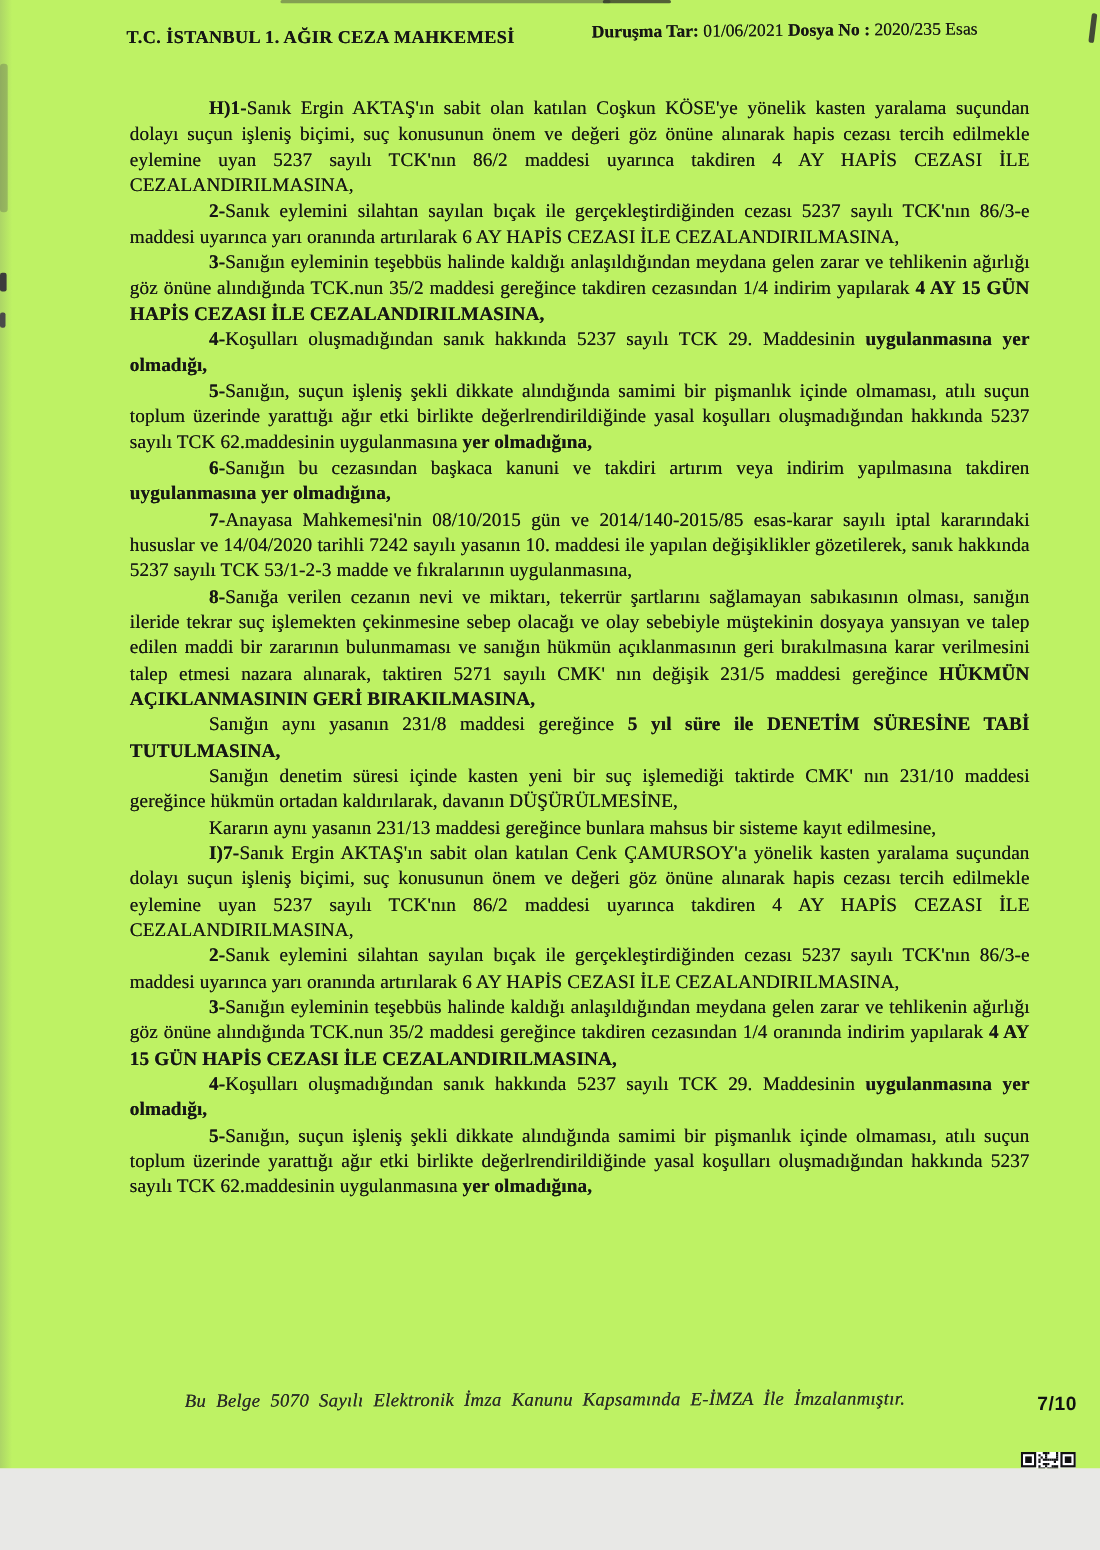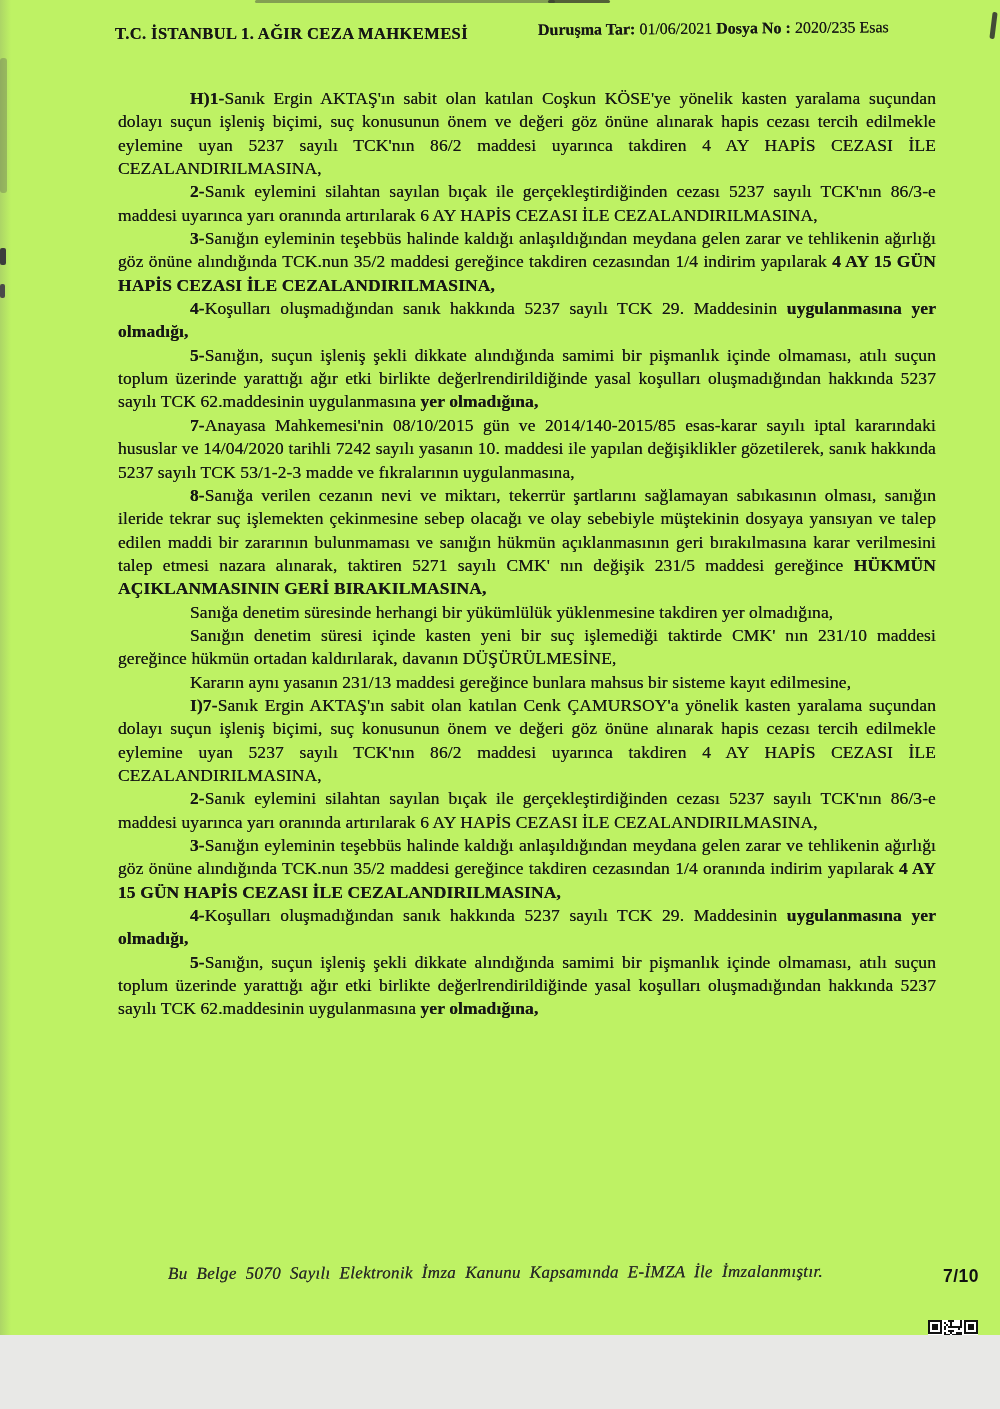--- a/index.html
+++ b/index.html
@@ -105,23 +105,24 @@
     <span class="lbl">Dosya No :</span>
     <span>2020/235 Esas</span>
   </div>
 
   <div class="body-text scan-text" id="body-paragraphs">
       <p><b>H)1-</b><span>Sanık Ergin AKTAŞ'ın sabit olan katılan Coşkun KÖSE'ye yönelik kasten yaralama suçundan dolayı suçun işleniş biçimi, suç konusunun önem ve değeri göz önüne alınarak hapis cezası tercih edilmekle eylemine uyan 5237 sayılı TCK'nın 86/2 maddesi uyarınca takdiren 4 AY HAPİS CEZASI İLE CEZALANDIRILMASINA,</span></p>
       <p><b>2-</b><span>Sanık eylemini silahtan sayılan bıçak ile gerçekleştirdiğinden cezası 5237 sayılı TCK'nın 86/3-e maddesi uyarınca yarı oranında artırılarak 6 AY HAPİS CEZASI İLE CEZALANDIRILMASINA,</span></p>
       <p><b>3-</b><span>Sanığın eyleminin teşebbüs halinde kaldığı anlaşıldığından meydana gelen zarar ve tehlikenin ağırlığı göz önüne alındığında TCK.nun 35/2 maddesi gereğince takdiren cezasından 1/4 indirim yapılarak </span><b>4 AY 15 GÜN HAPİS CEZASI İLE CEZALANDIRILMASINA,</b></p>
       <p><b>4-</b><span>Koşulları oluşmadığından sanık hakkında 5237 sayılı TCK 29. Maddesinin </span><b>uygulanmasına yer olmadığı,</b></p>
       <p><b>5-</b><span>Sanığın, suçun işleniş şekli dikkate alındığında samimi bir pişmanlık içinde olmaması, atılı suçun toplum üzerinde yarattığı ağır etki birlikte değerlrendirildiğinde yasal koşulları oluşmadığından hakkında 5237 sayılı TCK 62.maddesinin uygulanmasına </span><b>yer olmadığına,</b></p>
+      <p><b>6-</b><span>Sanığın bu cezasından başkaca kanuni ve takdiri artırım veya indirim yapılmasına takdiren </span><b>uygulanmasına yer olmadığına,</b></p>
       <p><b>7-</b><span>Anayasa Mahkemesi'nin 08/10/2015 gün ve 2014/140-2015/85 esas-karar sayılı iptal kararındaki hususlar ve 14/04/2020 tarihli 7242 sayılı yasanın 10. maddesi ile yapılan değişiklikler gözetilerek, sanık hakkında 5237 sayılı TCK 53/1-2-3 madde ve fıkralarının uygulanmasına,</span></p>
       <p><b>8-</b><span>Sanığa verilen cezanın nevi ve miktarı, tekerrür şartlarını sağlamayan sabıkasının olması, sanığın ileride tekrar suç işlemekten çekinmesine sebep olacağı ve olay sebebiyle müştekinin dosyaya yansıyan ve talep edilen maddi bir zararının bulunmaması ve sanığın hükmün açıklanmasının geri bırakılmasına karar verilmesini talep etmesi nazara alınarak, taktiren 5271 sayılı CMK' nın değişik 231/5 maddesi gereğince </span><b>HÜKMÜN AÇIKLANMASININ GERİ BIRAKILMASINA,</b></p>
-      <p><span>Sanığa denetim süresinde herhangi bir yükümlülük yüklenmesine takdiren yer olmadığına,</span></p>
+      <p><span>Sanığın aynı yasanın 231/8 maddesi gereğince </span><b>5 yıl süre ile DENETİM SÜRESİNE TABİ TUTULMASINA,</b></p>
       <p><span>Sanığın denetim süresi içinde kasten yeni bir suç işlemediği taktirde CMK' nın 231/10 maddesi gereğince hükmün ortadan kaldırılarak, davanın DÜŞÜRÜLMESİNE,</span></p>
       <p><span>Kararın aynı yasanın 231/13 maddesi gereğince bunlara mahsus bir sisteme kayıt edilmesine,</span></p>
       <p><b>I)7-</b><span>Sanık Ergin AKTAŞ'ın sabit olan katılan Cenk ÇAMURSOY'a yönelik kasten yaralama suçundan dolayı suçun işleniş biçimi, suç konusunun önem ve değeri göz önüne alınarak hapis cezası tercih edilmekle eylemine uyan 5237 sayılı TCK'nın 86/2 maddesi uyarınca takdiren 4 AY HAPİS CEZASI İLE CEZALANDIRILMASINA,</span></p>
       <p><b>2-</b><span>Sanık eylemini silahtan sayılan bıçak ile gerçekleştirdiğinden cezası 5237 sayılı TCK'nın 86/3-e maddesi uyarınca yarı oranında artırılarak 6 AY HAPİS CEZASI İLE CEZALANDIRILMASINA,</span></p>
       <p><b>3-</b><span>Sanığın eyleminin teşebbüs halinde kaldığı anlaşıldığından meydana gelen zarar ve tehlikenin ağırlığı göz önüne alındığında TCK.nun 35/2 maddesi gereğince takdiren cezasından 1/4 oranında indirim yapılarak </span><b>4 AY 15 GÜN HAPİS CEZASI İLE CEZALANDIRILMASINA,</b></p>
       <p><b>4-</b><span>Koşulları oluşmadığından sanık hakkında 5237 sayılı TCK 29. Maddesinin </span><b>uygulanmasına yer olmadığı,</b></p>
       <p><b>5-</b><span>Sanığın, suçun işleniş şekli dikkate alındığında samimi bir pişmanlık içinde olmaması, atılı suçun toplum üzerinde yarattığı ağır etki birlikte değerlrendirildiğinde yasal koşulları oluşmadığından hakkında 5237 sayılı TCK 62.maddesinin uygulanmasına </span><b>yer olmadığına,</b></p>
     </div>
 
   <div class="esign scan-text">Bu Belge 5070 Sayılı Elektronik İmza Kanunu Kapsamında E-İMZA İle İmzalanmıştır.</div>

